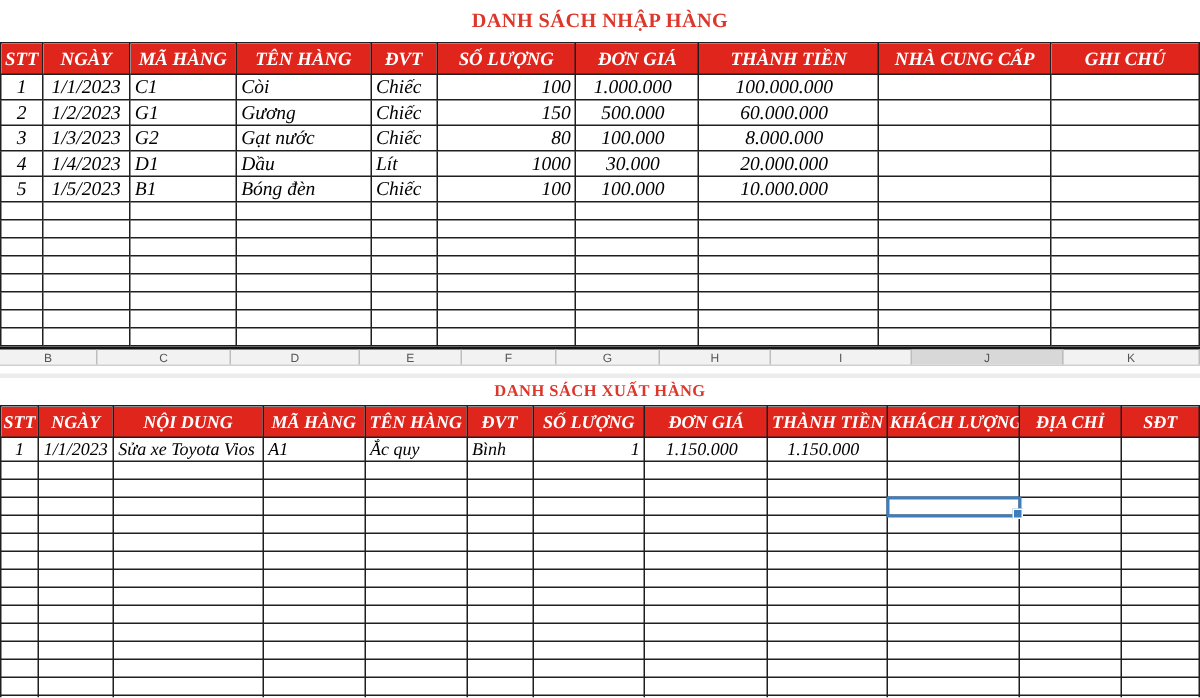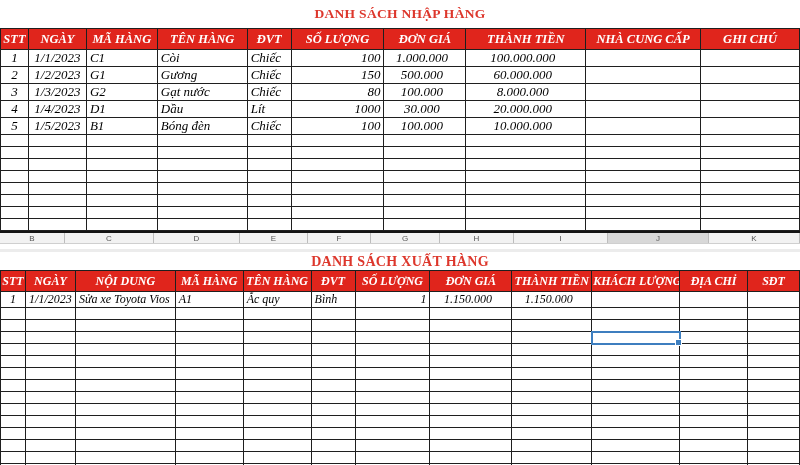--- a/index.html
+++ b/index.html
@@ -1,20 +1,20 @@
 <!DOCTYPE html>
 <html style="--hdr: #e0251c; --hdrtx: #ffffff; --title: #dd372c; --sel: #3d7ebf; --stripbg: #f2f2f2; --striphl: #d8d8d8;"><head>
 <meta charset="utf-8">
 <style>
   html,body{margin:0;padding:0;background:#fff;}
   .screen{width:800px;height:465px;overflow:hidden;position:relative;background:#fff;
     font-family:"Liberation Serif","DejaVu Serif",serif;}
   .title1{height:28px;line-height:28px;text-align:center;font-weight:bold;font-size:13.5px;
     color:var(--title);letter-spacing:.3px;}
-  .title2{height:17px;line-height:17px;text-align:center;font-weight:bold;font-size:14px;
+  .title2{height:17px;line-height:17px;text-align:center;font-weight:bold;font-size:11px;
     color:var(--title);letter-spacing:.3px;}
   table{border-collapse:collapse;table-layout:fixed;width:800px;font-style:italic;}
   td,th{border:1px solid #1f1f1f;overflow:hidden;white-space:nowrap;padding:0 2px;}
   th{height:20px;background:var(--hdr);color:var(--hdrtx);font-weight:bold;font-size:12.5px;
     text-align:center;padding:0 1px;}
   #t2 th{font-size:12px;}
   #t1 td{font-size:13px;}
   #t2 td{font-size:12px;}
   tr.data1{height:17px;}
   tr.data2{height:13px;}

